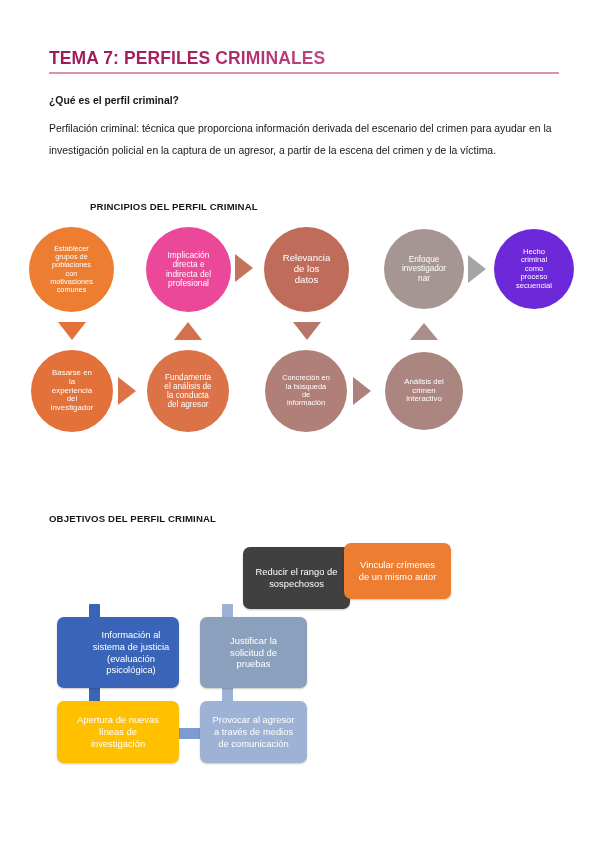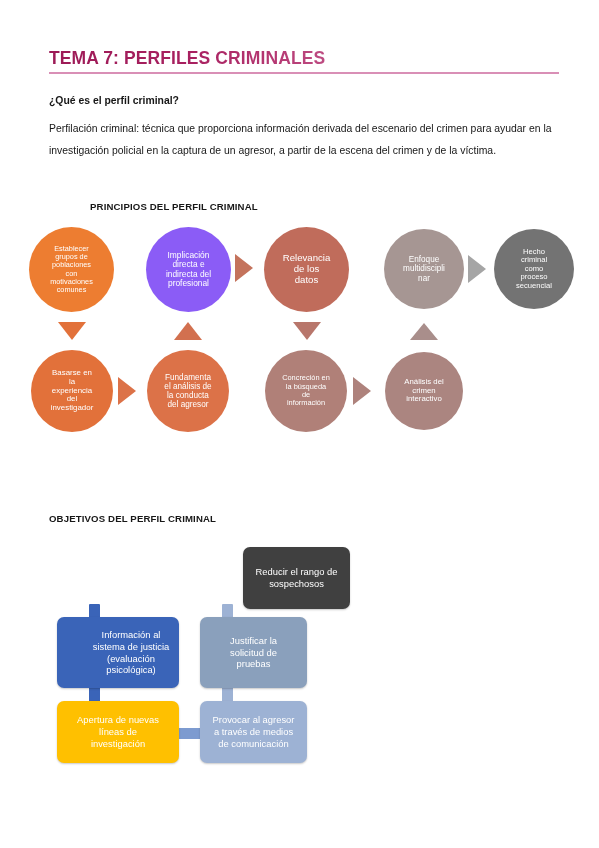--- a/index.html
+++ b/index.html
@@ -159,40 +159,40 @@
 
     <div class="circle" style="left:29px;  top:5px;  width:85px; height:85px; background:#ED7D31; font-size:7.3px;">
       <span>Establecer
 grupos de
 poblaciones
 con
 motivaciones
 comunes</span>
     </div>
 
-    <div class="circle" style="left:146px; top:5px;  width:85px; height:85px; background:#8b5cf6; font-size:8.4px;">
+    <div class="circle" style="left:146px; top:5px;  width:85px; height:85px; background:#ec4899; font-size:8.4px;">
       <span>Implicación
 directa e
 indirecta del
 profesional</span>
     </div>
 
     <div class="circle" style="left:264px; top:5px;  width:85px; height:85px; background:#C06C5B; font-size:9.6px;">
       <span>Relevancia
 de los
 datos</span>
     </div>
 
     <div class="circle" style="left:384px; top:7px;  width:80px; height:80px; background:#A69693; font-size:8.2px;">
       <span>Enfoque
-multidiscipli
+investigador
 nar</span>
     </div>
 
-    <div class="circle" style="left:494px; top:7px;  width:80px; height:80px; background:#737373; font-size:7.6px;">
+    <div class="circle" style="left:494px; top:7px;  width:80px; height:80px; background:#6d28d9; font-size:7.6px;">
       <span>Hecho
 criminal
 como
 proceso
 secuencial</span>
     </div>
 
     <div class="circle" style="left:31px;  top:128px; width:82px; height:82px; background:#E2713A; font-size:7.9px;">
       <span>Basarse en
 la
@@ -280,15 +280,19 @@
 solicitud de
 pruebas</span>
     </div>
 
     <div class="obox" style="left:200px; top:171px; width:107px; height:62px; background:#9DB2D4;">
       <span>Provocar al agresor
 a través de medios
 de comunicación</span>
     </div>
 
+    <div class="obox" style="left:344px; top:13px;  width:107px; height:56px; background:#ED7D31;">
+      <span>Vincular crímenes
+de un mismo autor</span>
+    </div>
   </div>
 
 </div>
 
 </body></html>

